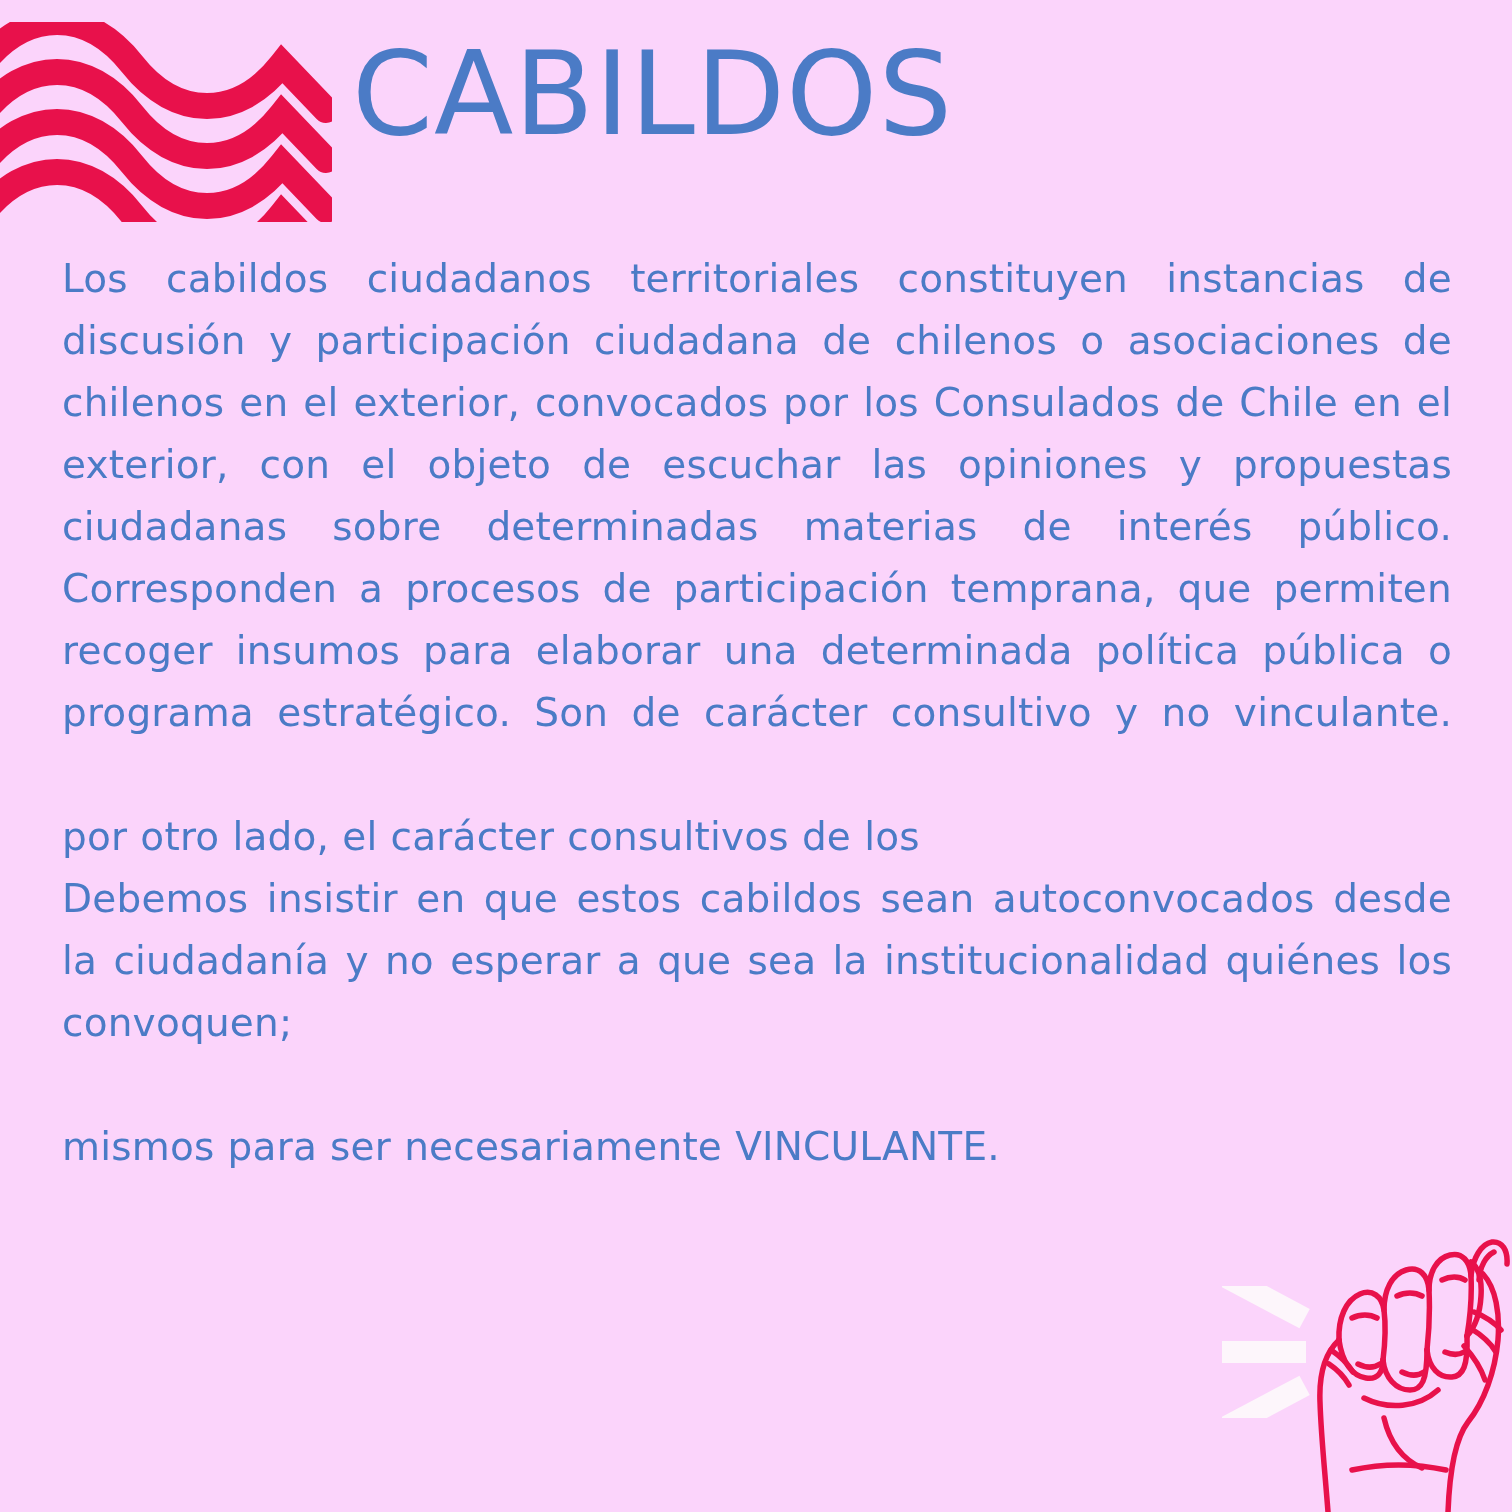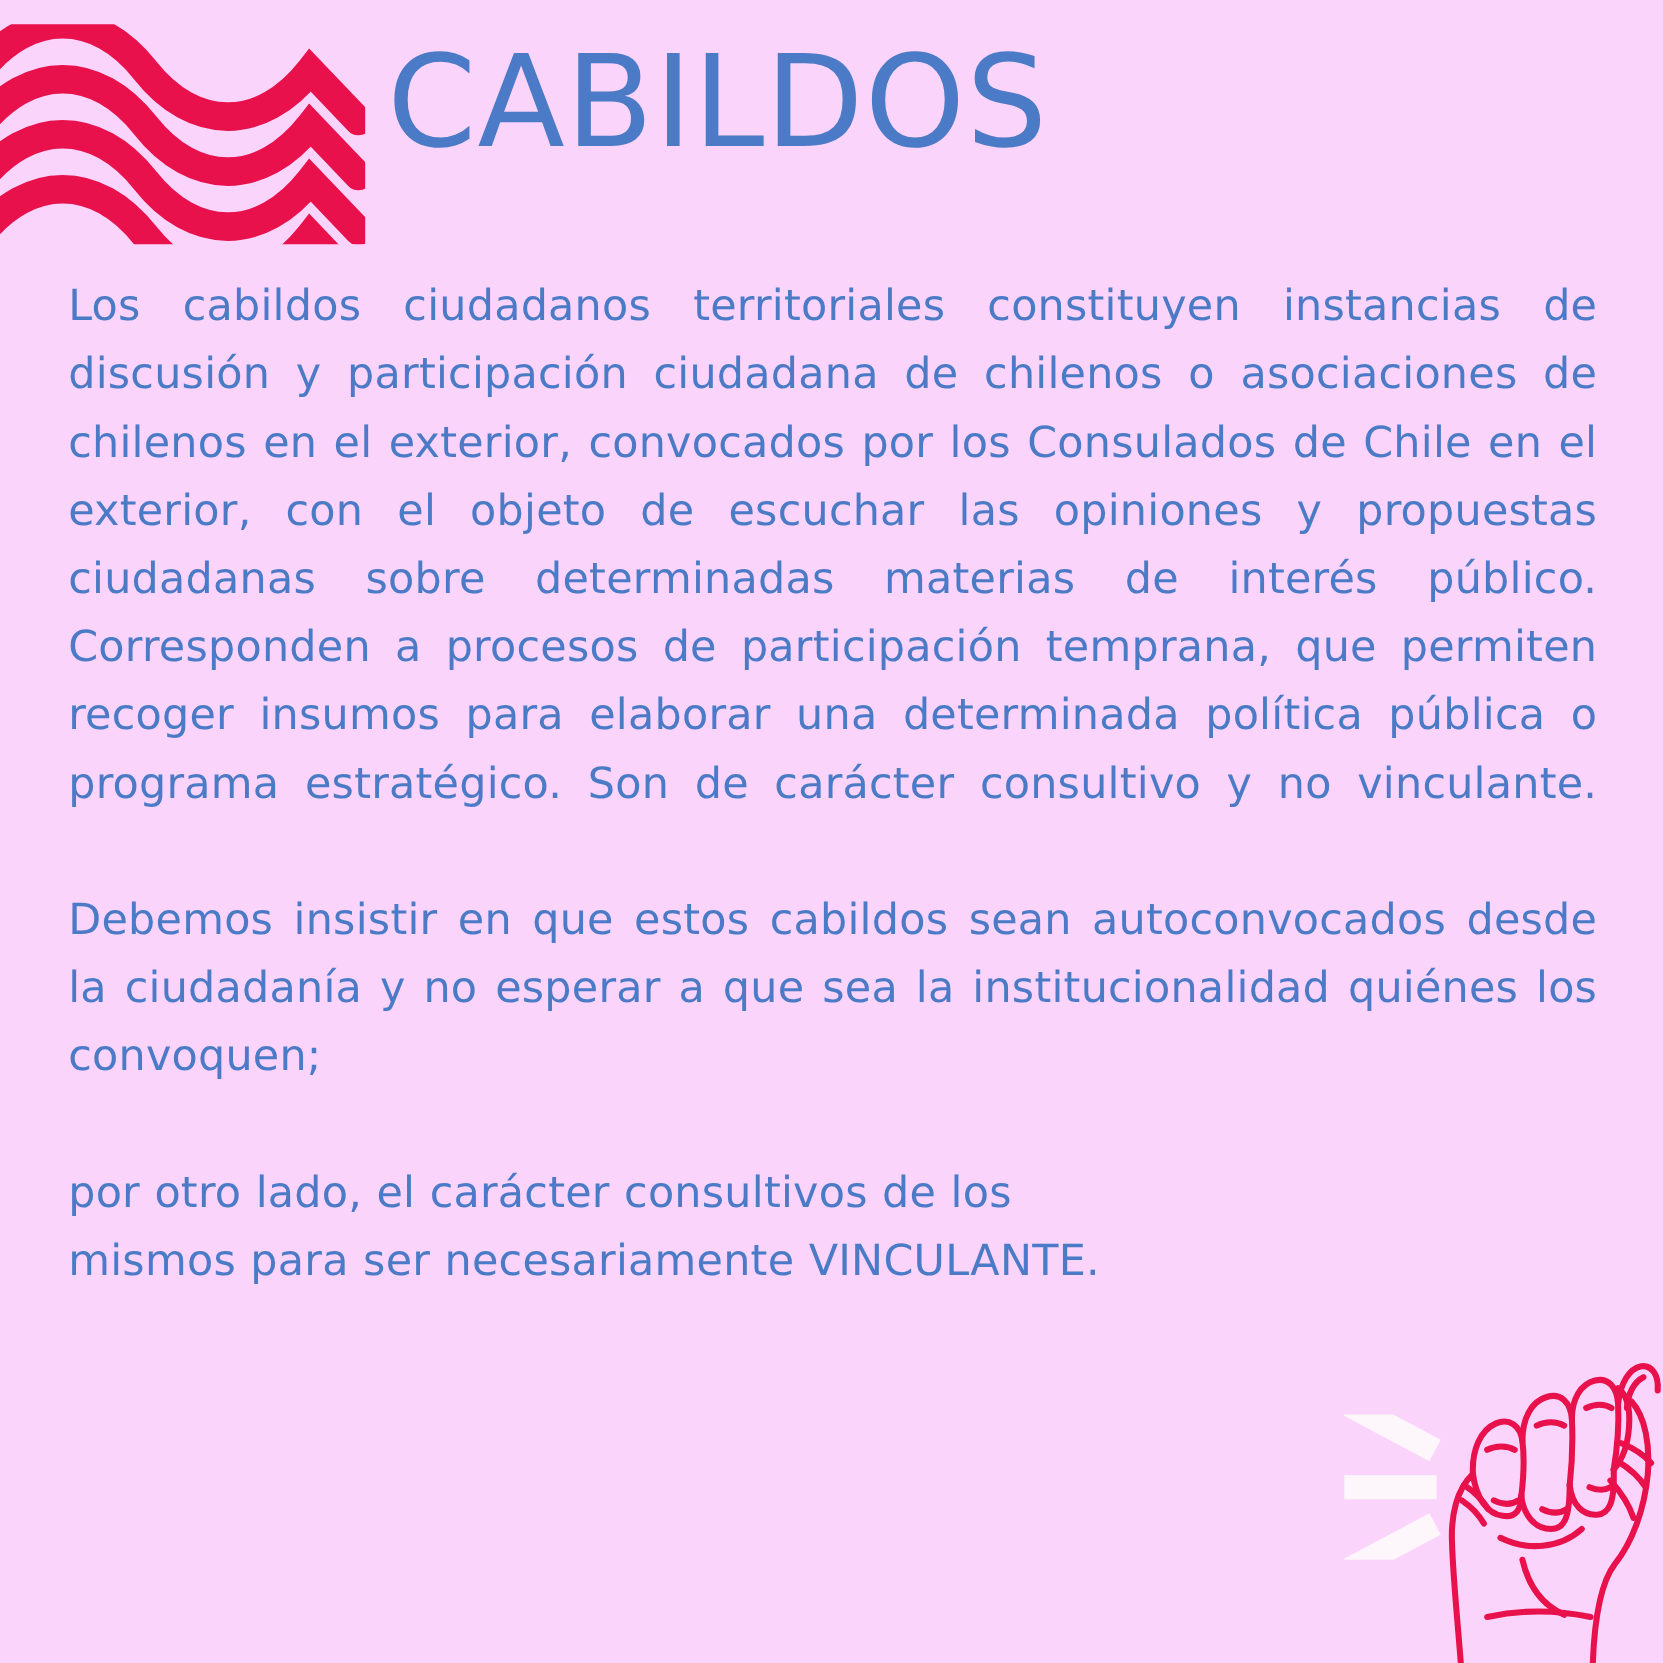--- a/index.html
+++ b/index.html
@@ -103,22 +103,22 @@
         <path d="M -14 142 C 30 86, 92 86, 136 142 S 242 198, 286 142 L 330 188"></path>
         <path d="M -14 192 C 30 136, 92 136, 136 192 S 242 248, 286 192 L 330 238"></path>
       </g>
     </svg>
 
     <div id="brand-title">CABILDOS</div>
   </div>
 
   <div id="body-copy">
     <p class="para justify-all">Los cabildos ciudadanos territoriales constituyen instancias de discusión y participación ciudadana de chilenos o asociaciones de chilenos en el exterior, convocados por los Consulados de Chile en el exterior, con el objeto de escuchar las opiniones y propuestas ciudadanas sobre determinadas materias de interés público. Corresponden a procesos de participación temprana, que permiten recoger insumos para elaborar una determinada política pública o programa estratégico. Son de carácter consultivo y no vinculante.</p>
+    <p class="para last-left">por otro lado, el carácter consultivos de los</p>
     <p class="para justify-all">Debemos insistir en que estos cabildos sean autoconvocados desde la ciudadanía y no esperar a que sea la institucionalidad quiénes los convoquen;</p>
-    <p class="para last-left">por otro lado, el carácter consultivos de los</p>
     <p class="para last-left">mismos para ser necesariamente VINCULANTE.</p>
   </div>
 
   <svg id="motion-lines" viewBox="0 0 120 132">
     <g fill="#fdf6fb">
       <rect x="-4" y="0" width="92" height="22" transform="rotate(28 42 11)"></rect>
       <rect x="-8" y="55" width="92" height="22"></rect>
       <rect x="-4" y="110" width="92" height="22" transform="rotate(-28 42 121)"></rect>
     </g>
   </svg>

